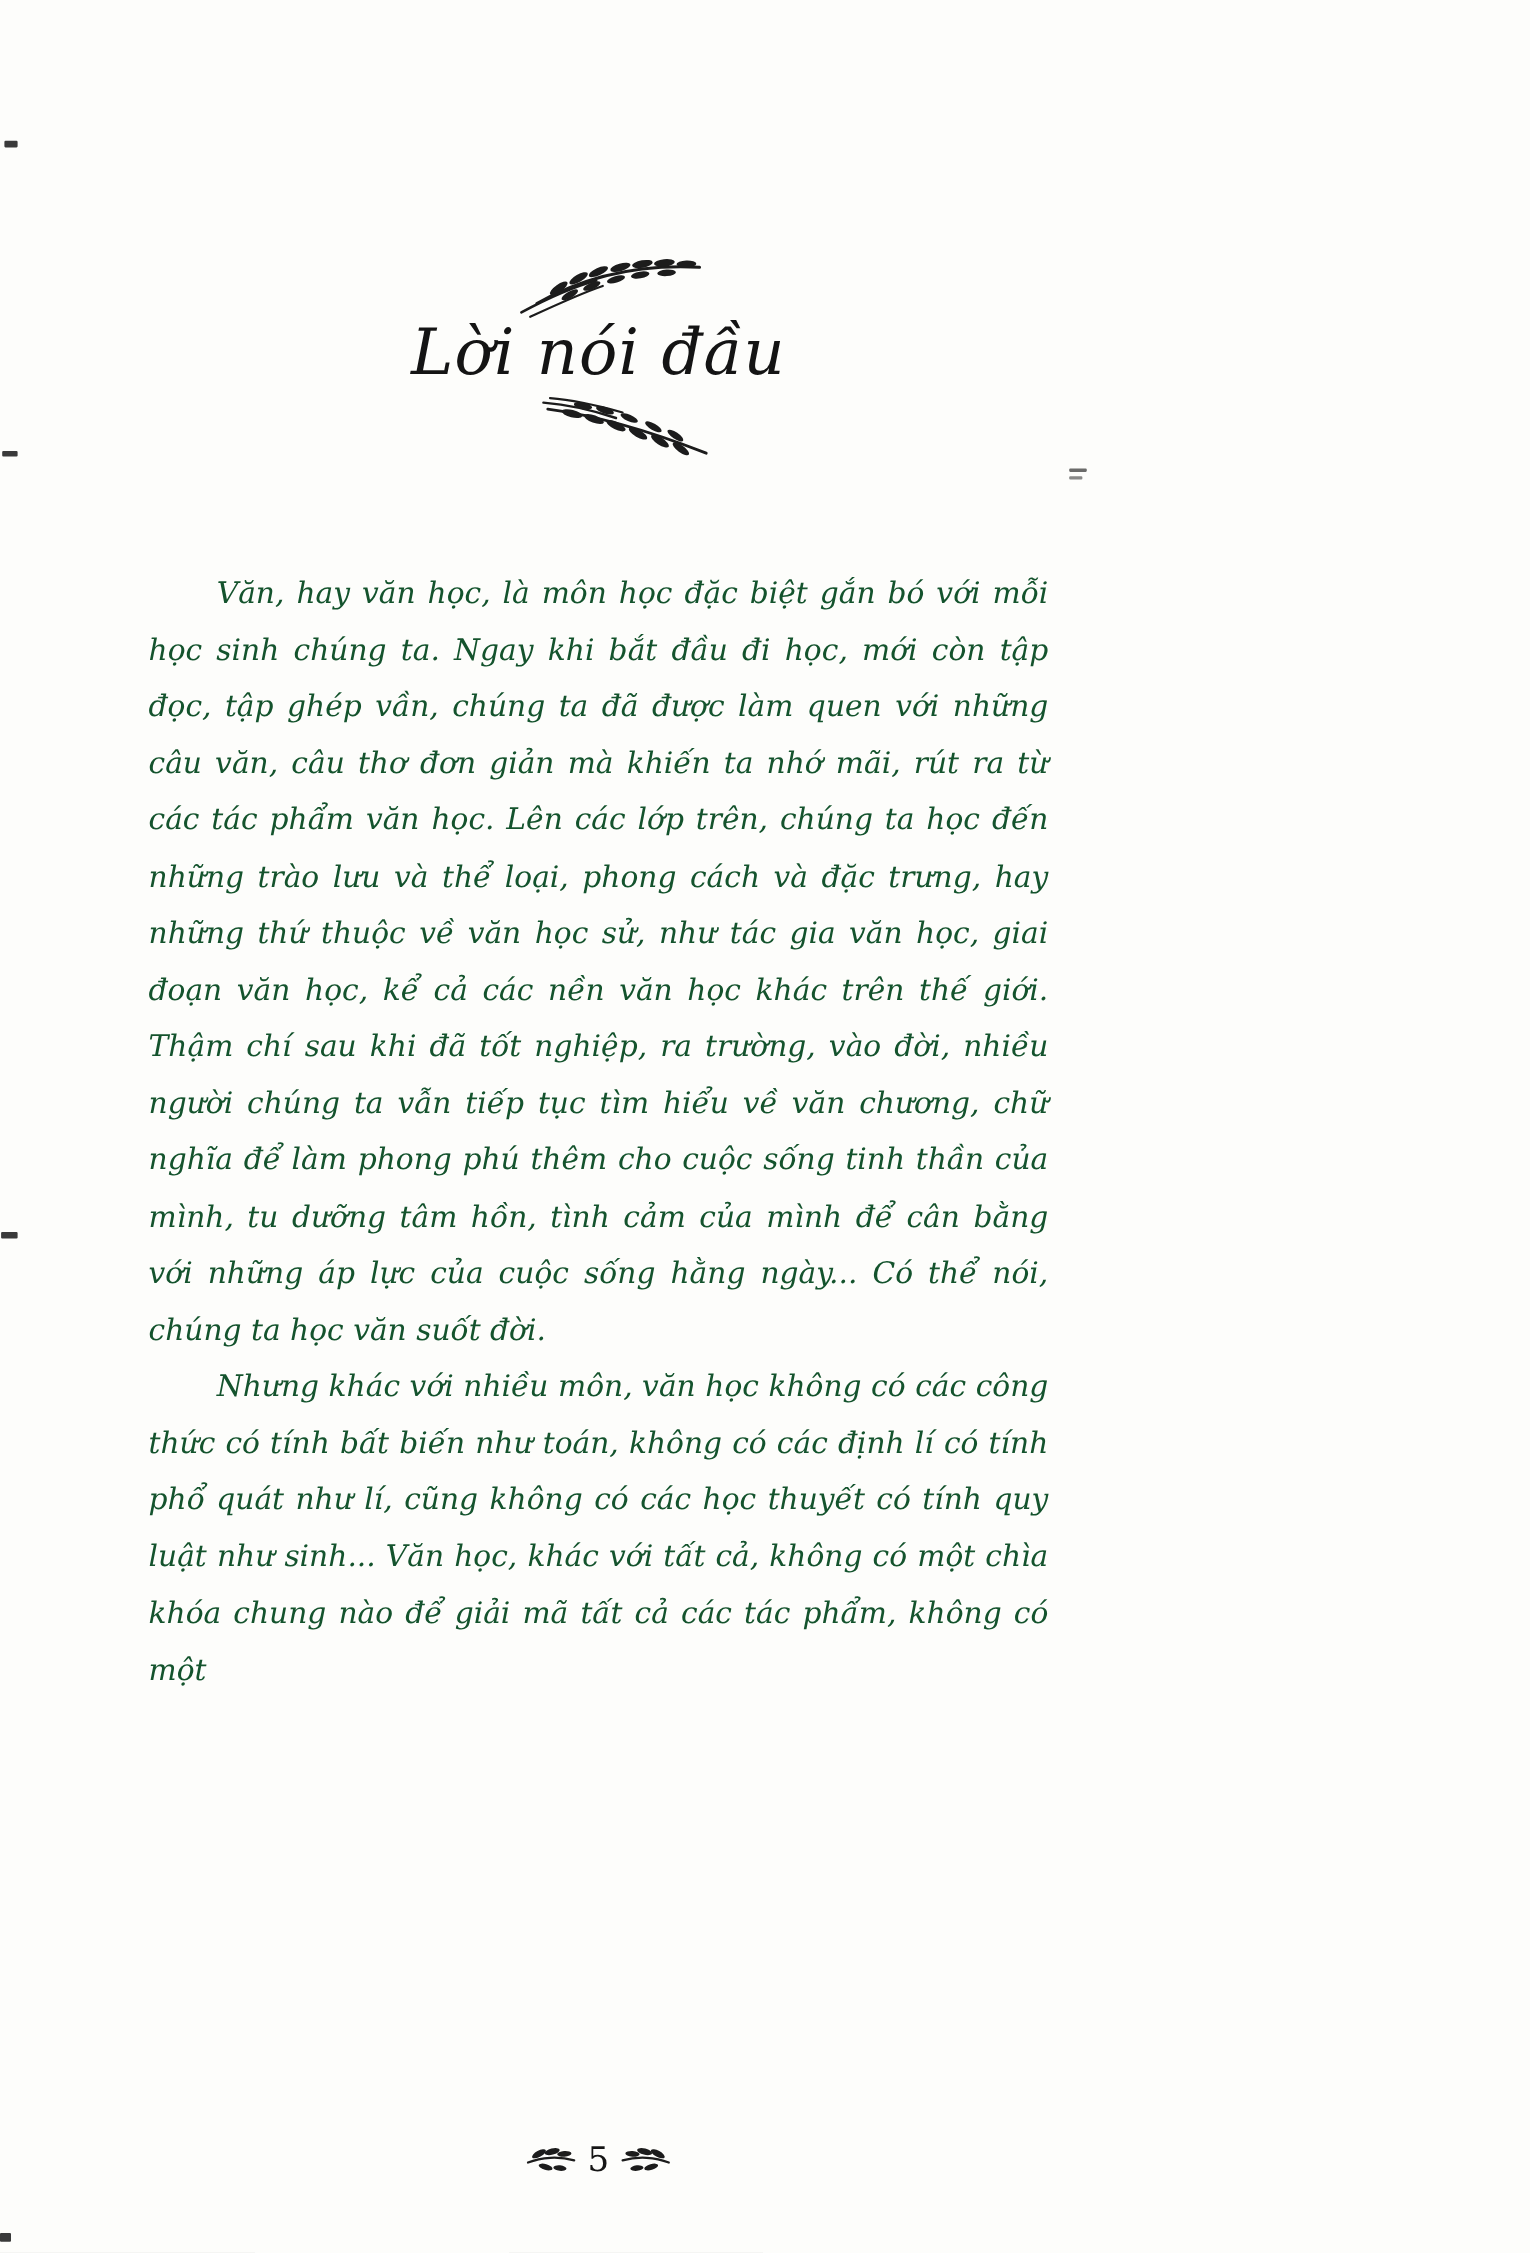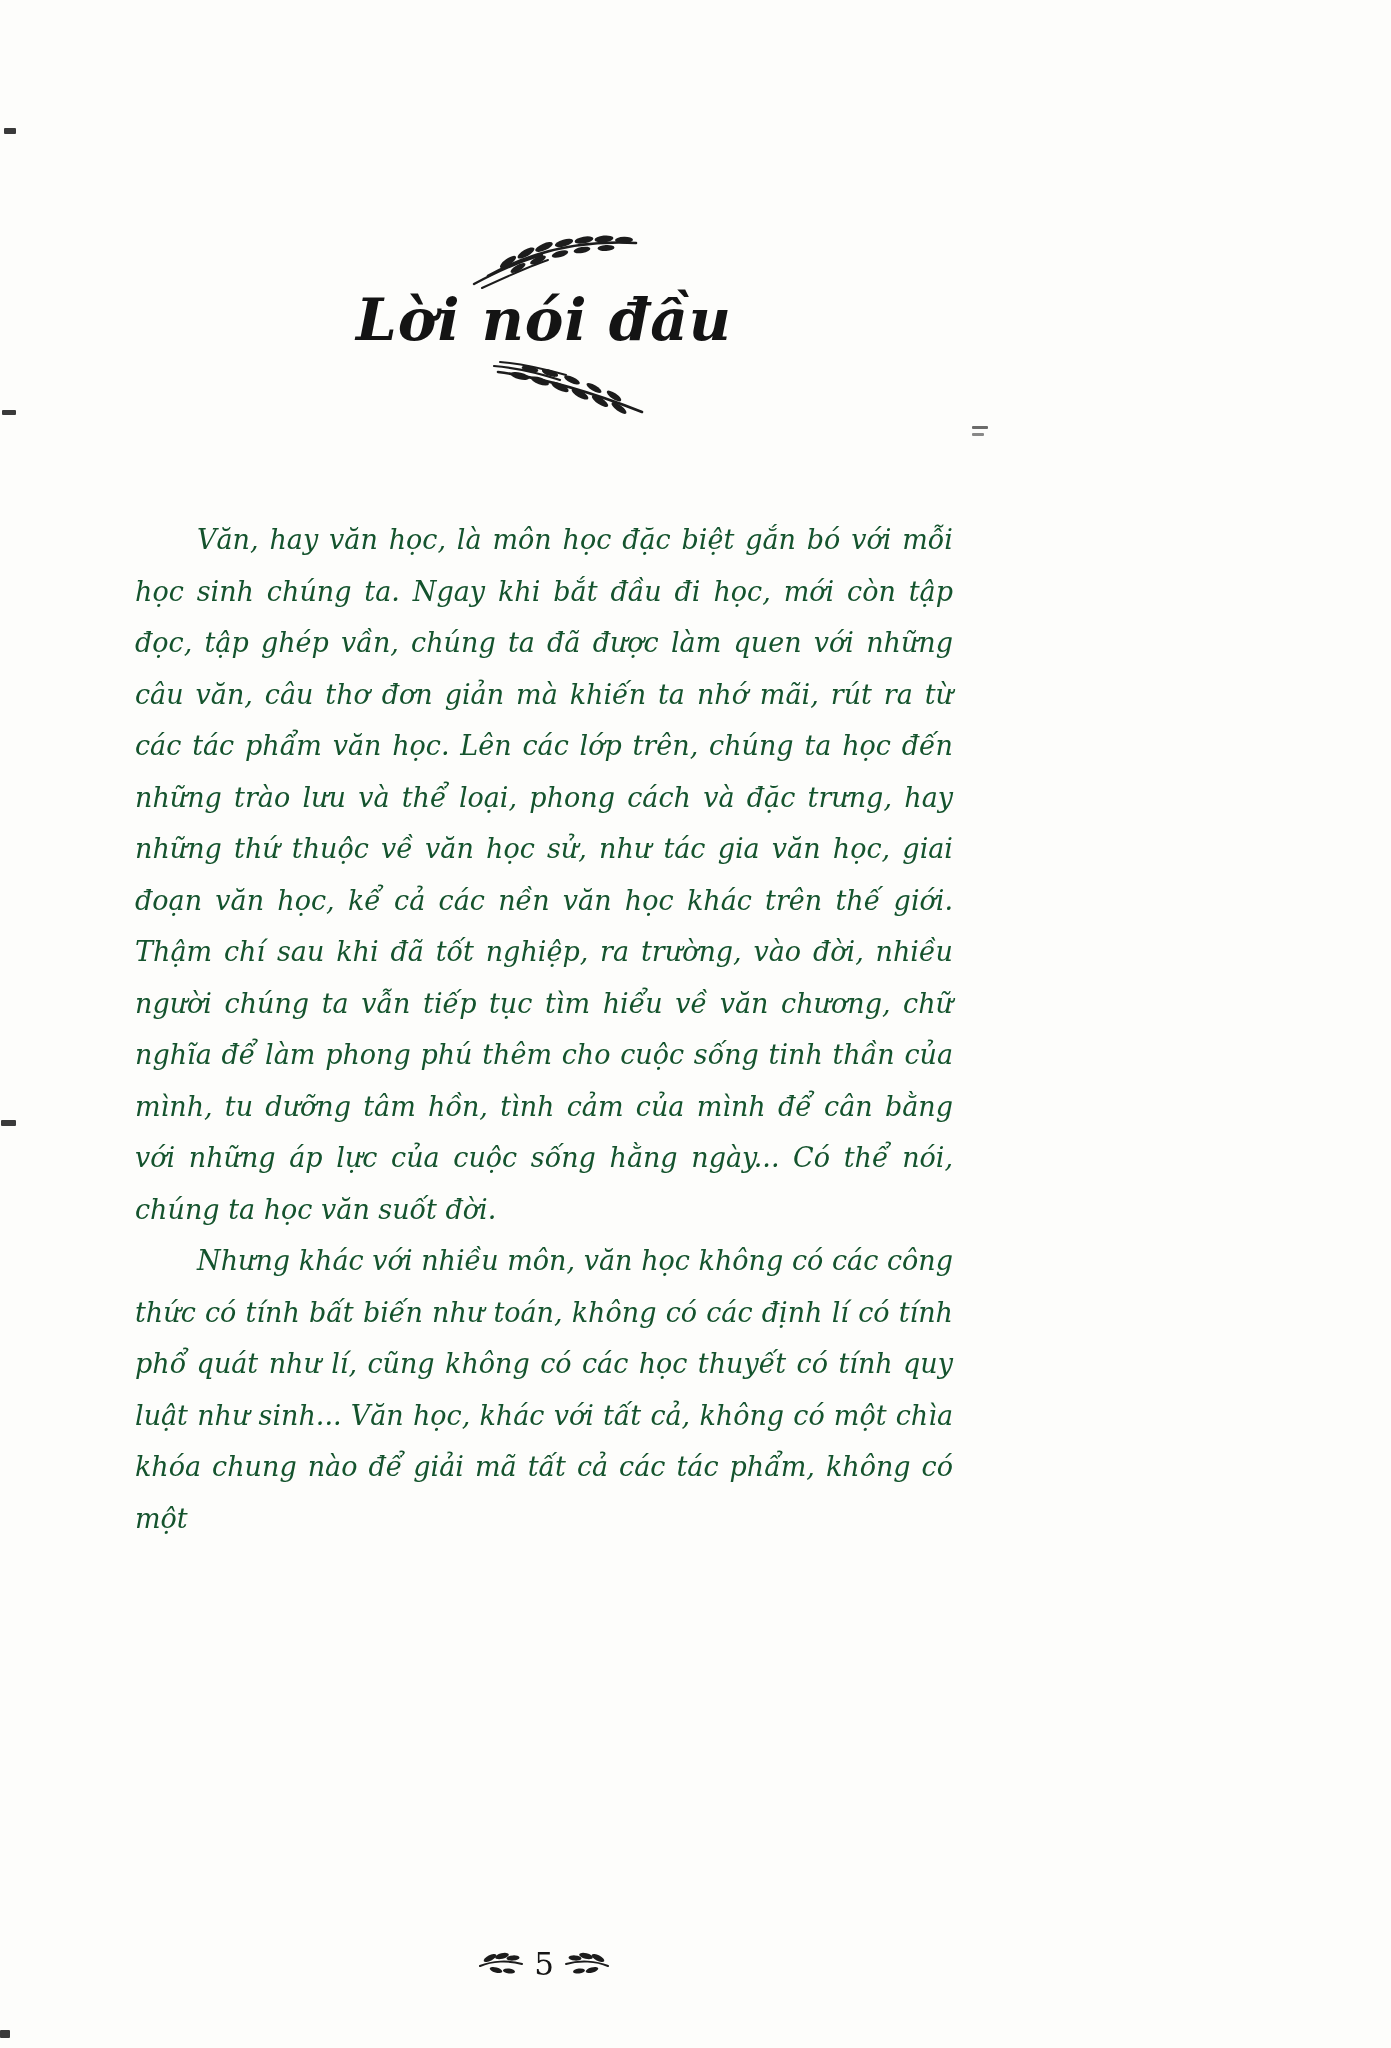--- a/index.html
+++ b/index.html
@@ -17,21 +17,21 @@
   .ornament-top { left:468px; top:222px; width:176px; height:70px; }
   .ornament-bottom { left:492px; top:360px; width:156px; height:62px; }
 
   
   .title {
     position:absolute;
     left:135px; top:286px; width:818px;
     margin:0;
     text-align:center;
     font-size:58px;
-    font-weight:bold;
+    font-weight:normal;
     font-style:italic;
     letter-spacing:1px;
     color:#141414;
   }
 
   
   .body-text {
     position:absolute;
     left:135px; top:514px; width:818px;
     font-size:27px;

